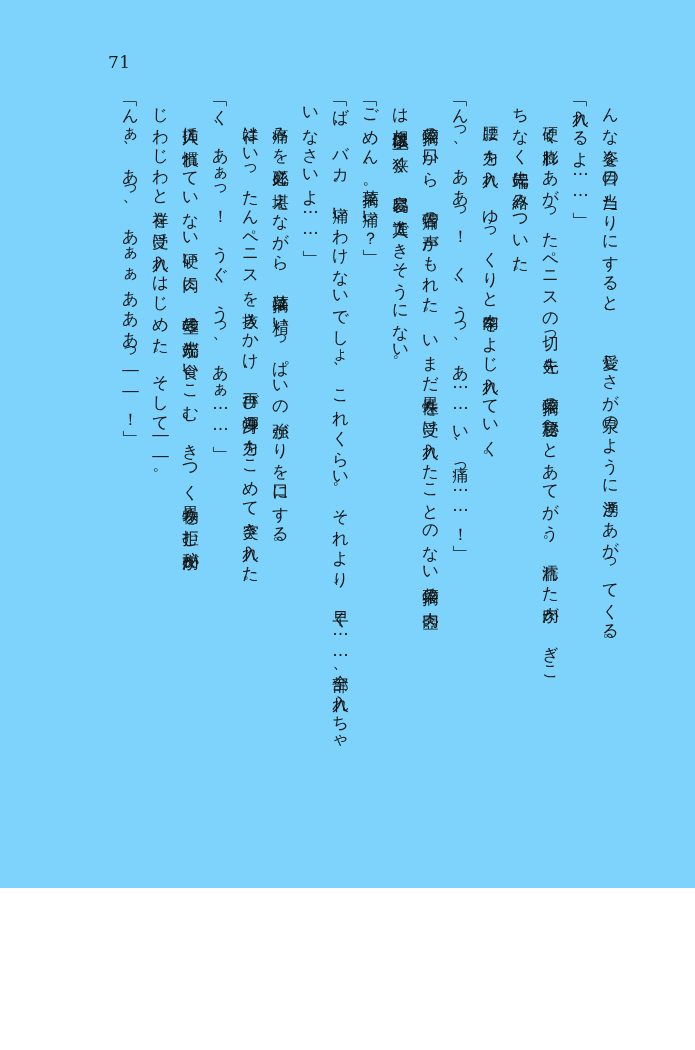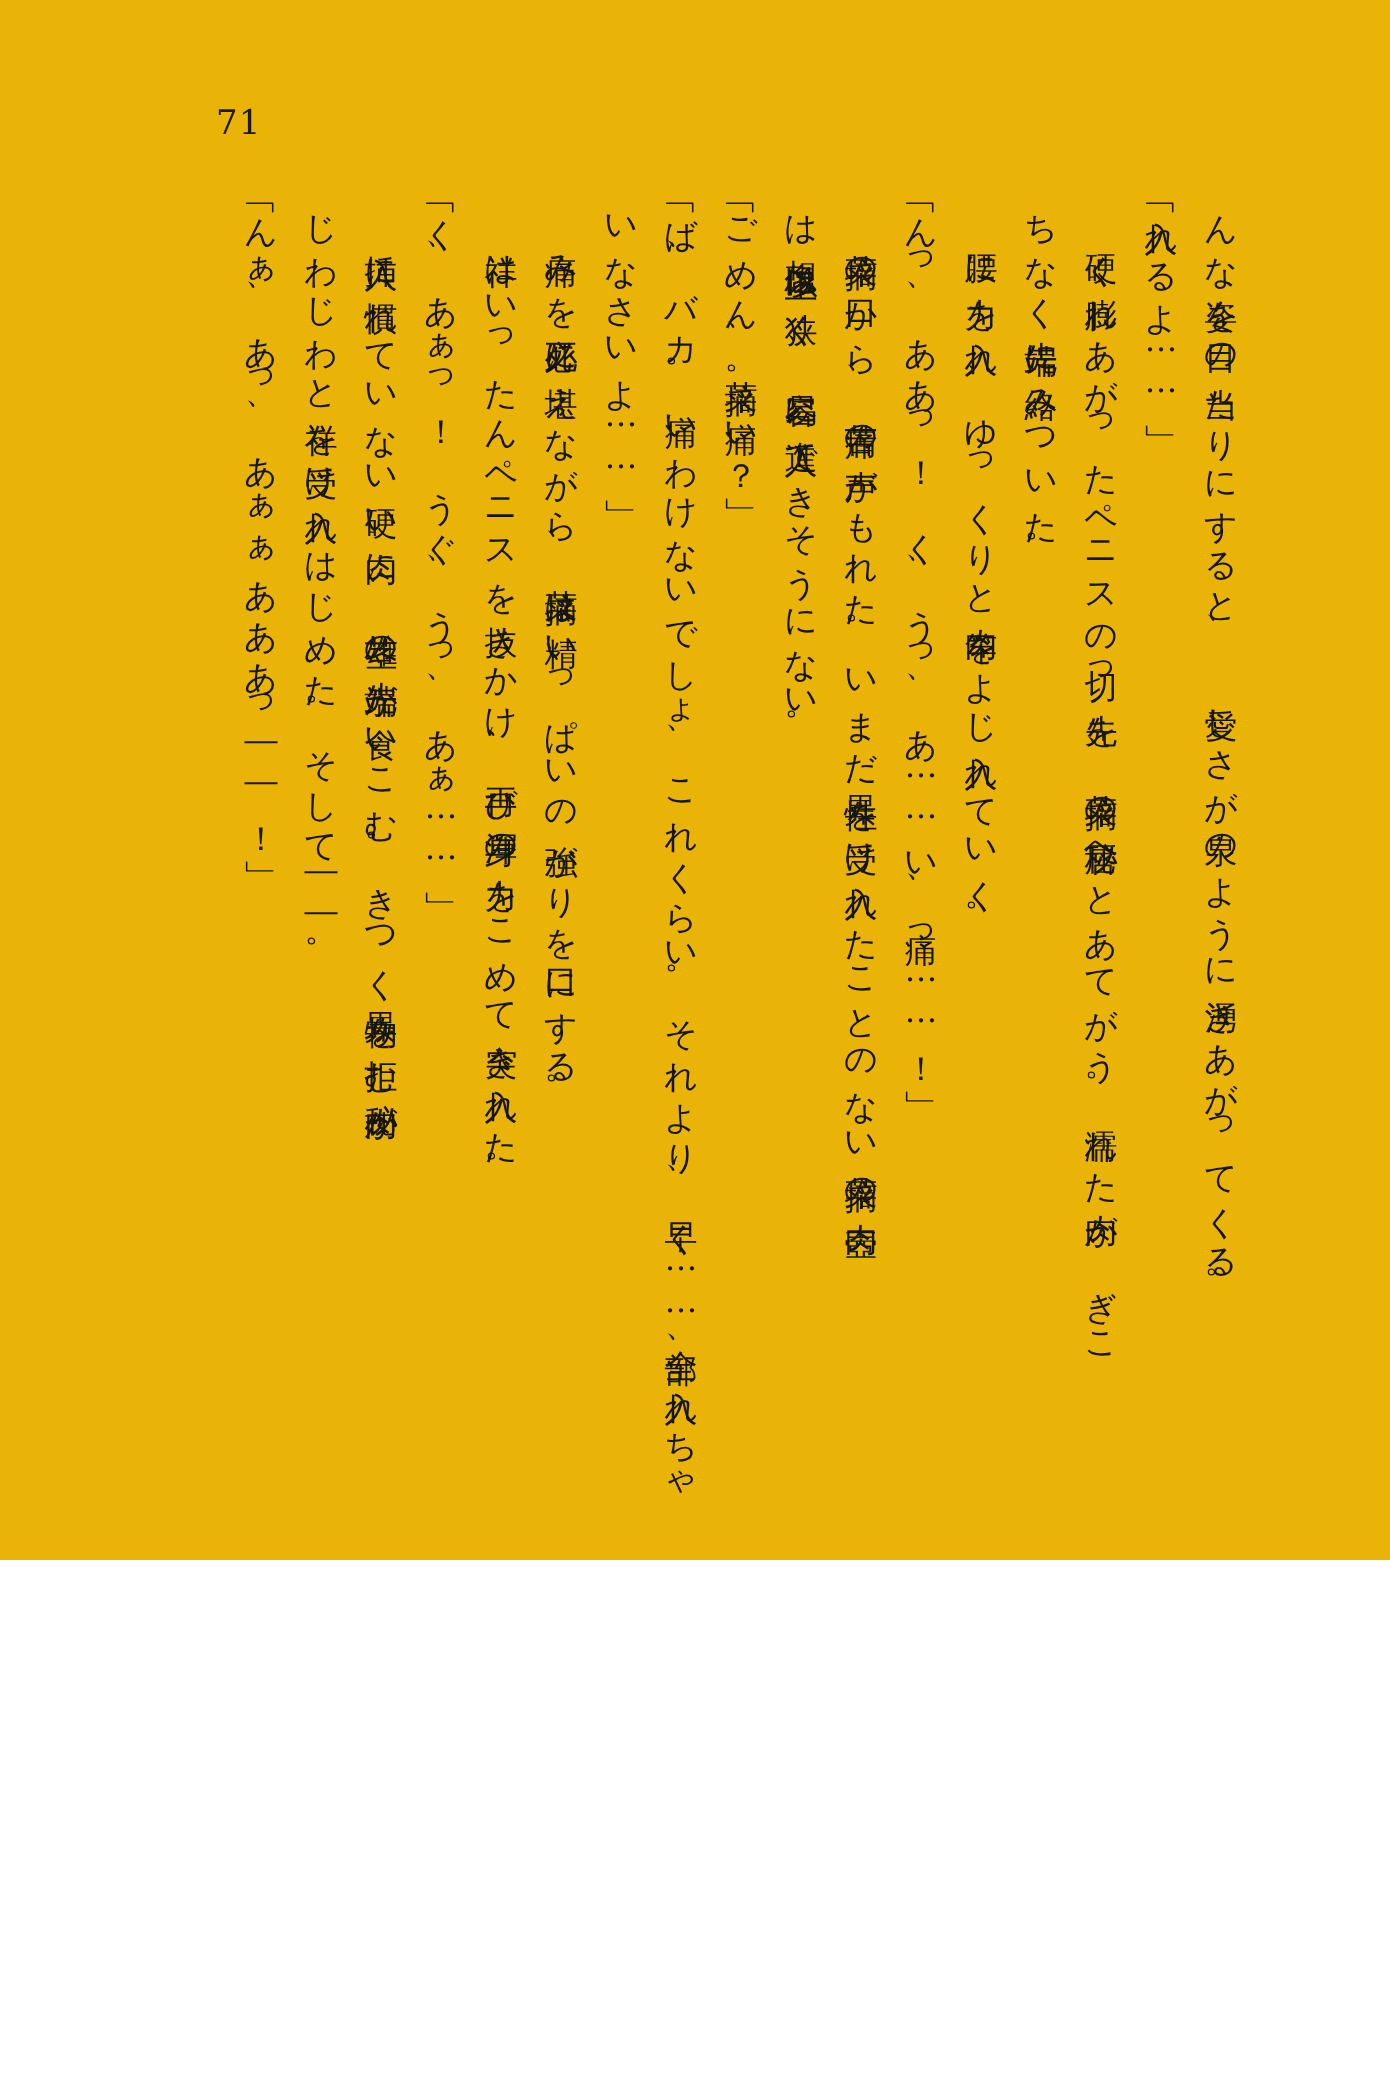--- a/index.html
+++ b/index.html
@@ -11,22 +11,22 @@
     width: 695px;
     height: 1050px;
     overflow: hidden;
     font-family: "DejaVu Serif", "Liberation Serif", serif;
     color: #111111;
   }
 
   #page {
     position: relative;
     width: 695px;
-    height: 780px;
-    background: #eab308;
+    height: 888px;
+    background: #7dd3fc;
     box-sizing: border-box;
     text-decoration: underline;
   }
 
   
   #page-number {
     position: absolute;
     left: 108px;
     top: 52px;
     font-size: 17px;

